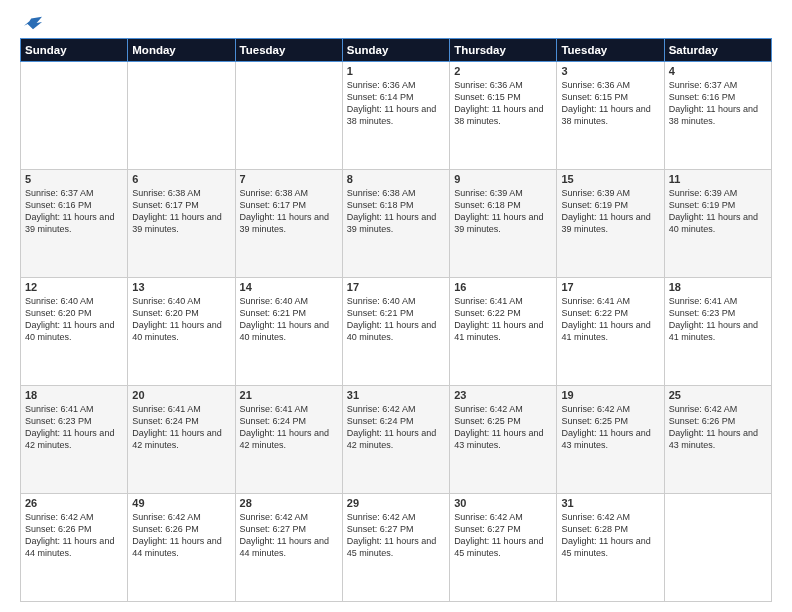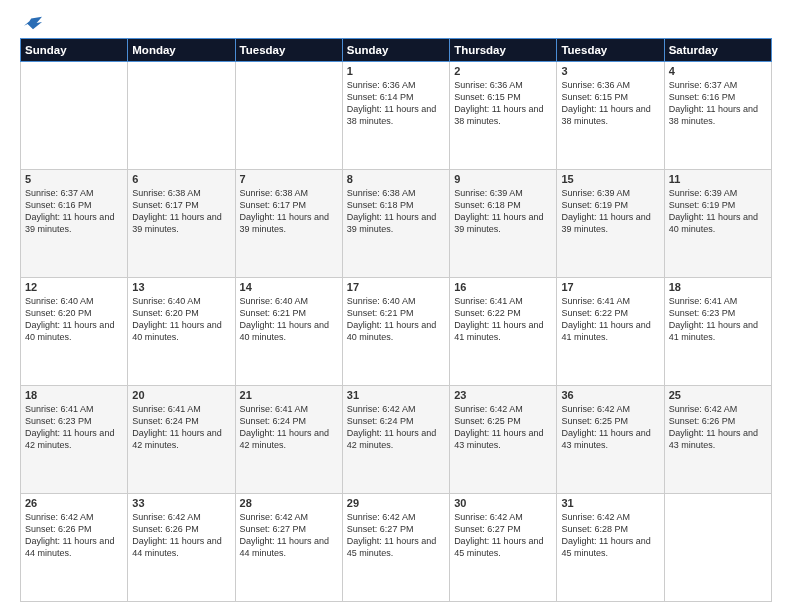--- a/index.html
+++ b/index.html
@@ -278,41 +278,41 @@
 Sunset: 6:24 PM
 Daylight: 11 hours and 42 minutes.</div>
           </td>
           <td>
             <span class="day-num">23</span>
             <div class="cell-content" style="white-space: pre-line;">Sunrise: 6:42 AM
 Sunset: 6:25 PM
 Daylight: 11 hours and 43 minutes.</div>
           </td>
           <td>
-            <span class="day-num">36</span>
+            <span class="day-num">19</span>
             <div class="cell-content" style="white-space: pre-line;">Sunrise: 6:42 AM
 Sunset: 6:25 PM
 Daylight: 11 hours and 43 minutes.</div>
           </td>
           <td>
             <span class="day-num">25</span>
             <div class="cell-content" style="white-space: pre-line;">Sunrise: 6:42 AM
 Sunset: 6:26 PM
 Daylight: 11 hours and 43 minutes.</div>
           </td>
         </tr>
         <tr>
           <td>
             <span class="day-num">26</span>
             <div class="cell-content" style="white-space: pre-line;">Sunrise: 6:42 AM
 Sunset: 6:26 PM
 Daylight: 11 hours and 44 minutes.</div>
           </td>
           <td>
-            <span class="day-num">33</span>
+            <span class="day-num">49</span>
             <div class="cell-content" style="white-space: pre-line;">Sunrise: 6:42 AM
 Sunset: 6:26 PM
 Daylight: 11 hours and 44 minutes.</div>
           </td>
           <td>
             <span class="day-num">28</span>
             <div class="cell-content" style="white-space: pre-line;">Sunrise: 6:42 AM
 Sunset: 6:27 PM
 Daylight: 11 hours and 44 minutes.</div>
           </td>

